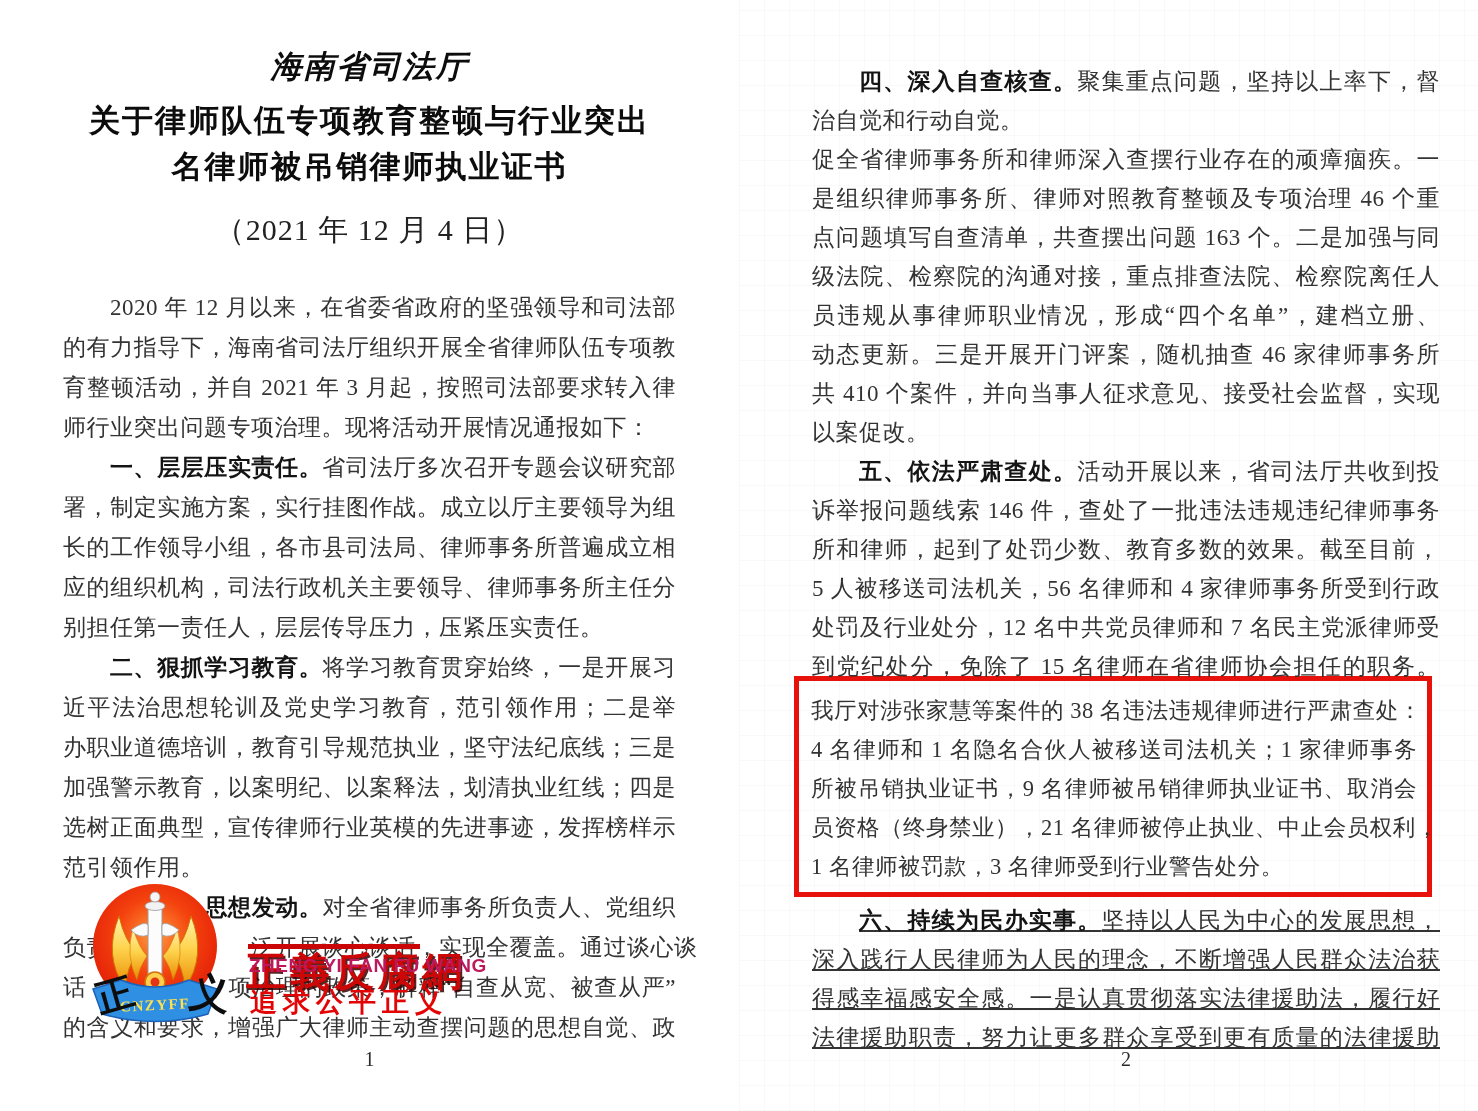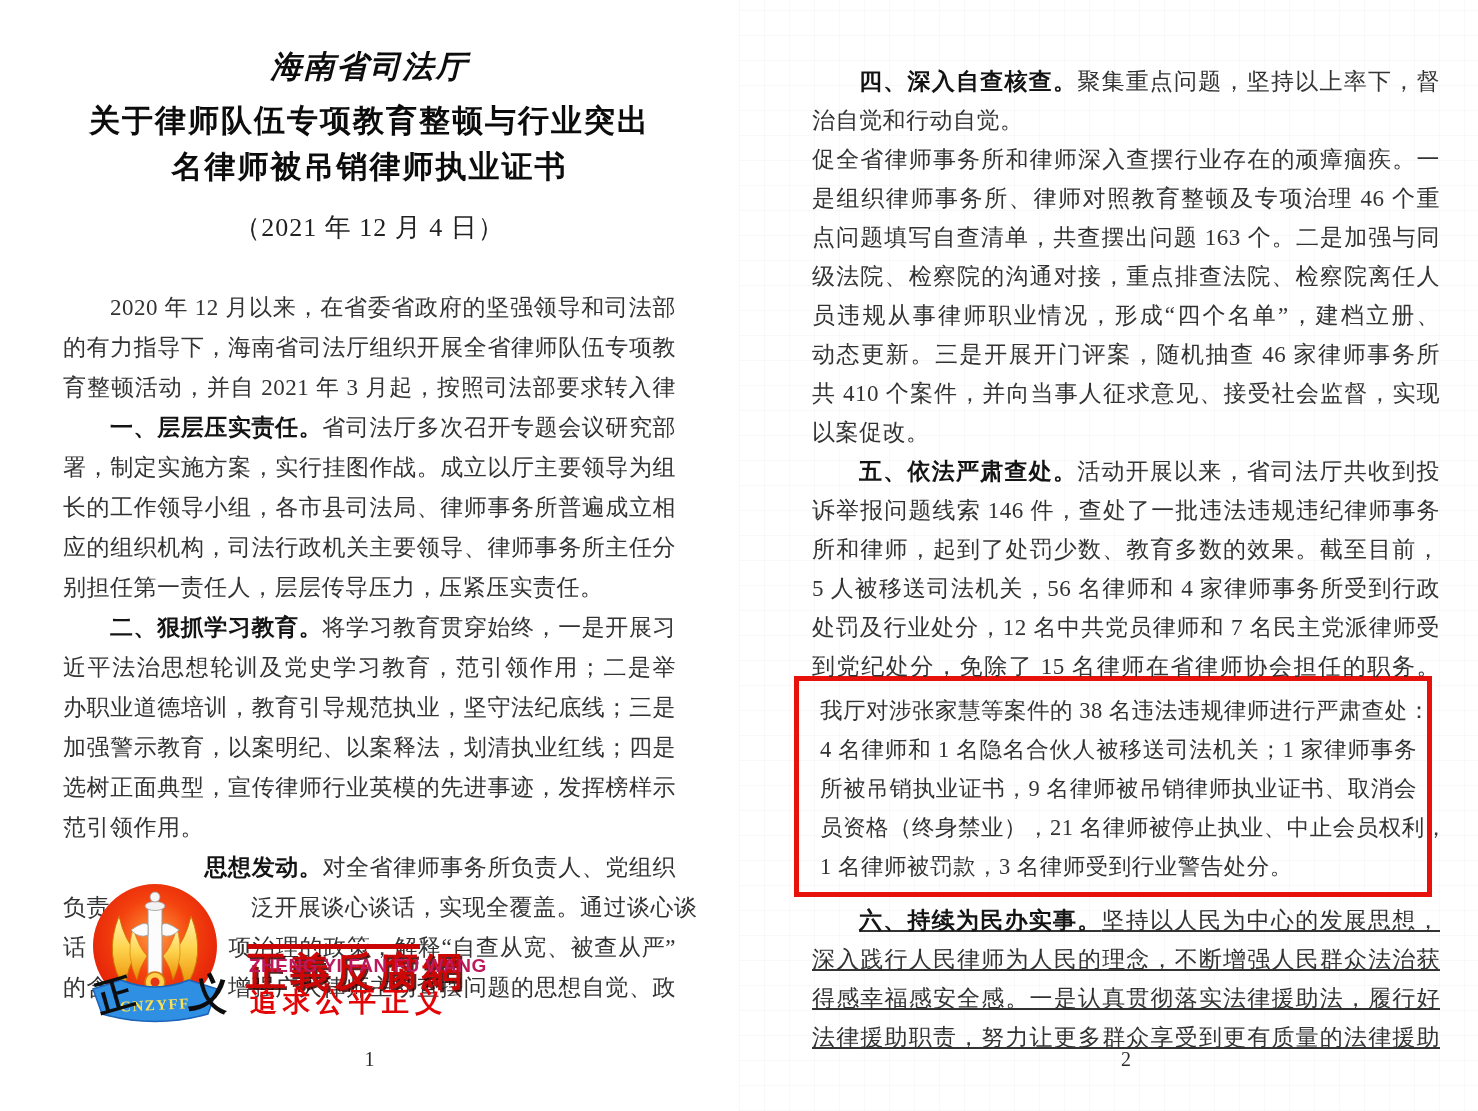--- a/index.html
+++ b/index.html
@@ -18,38 +18,38 @@
   }
   .title{
     position:absolute;left:63px;width:613px;text-align:center;
     font-size:31px;font-weight:700;color:#0c0c0c;letter-spacing:2px;line-height:46px;
   }
   #title1{top:44px;font-style:italic;}
   #title2{top:98px;}
   #title3{top:144px;}
   .dateline{
     position:absolute;left:63px;width:613px;top:210px;text-align:center;
-    font-size:26px;color:#222;letter-spacing:1px;
+    font-size:30px;color:#222;letter-spacing:1px;
   }
   .col{position:absolute;font-size:23px;color:#333;}
   #col-l{left:63px;top:288px;width:613px;}
   #col-r{left:73px;top:62px;width:628px;}
   .ln{
     height:40px;line-height:40px;letter-spacing:0.5px;
     text-align:justify;text-align-last:justify;text-justify:inter-character;
     white-space:nowrap;
   }
   #col-r .ln{height:39px;line-height:39px;}
   .ln.end{text-align-last:left;}
   .ln.ind{text-indent:47px;}
   .hd{font-weight:700;color:#141414;}
   .hibox{
     border:5px solid #e8120c;
     margin:-10px 8px 4px -18px;
-    padding:10px 10px 6px 21px;
+    padding:10px 10px 6px 12px;
     background:transparent;
   }
   .hibox .ln{height:38px;line-height:38px;font-size:22.5px;}
   .s6 .ln{height:41px;line-height:41px;text-decoration:underline;}
   .pagenum{
     position:absolute;top:1048px;text-align:center;
     font-size:20px;color:#2a2a2a;letter-spacing:0;
   }
   #pagenum1{left:63px;width:613px;}
   #pagenum2{left:73px;width:628px;}
@@ -90,20 +90,21 @@
 <div class="page" id="page-left">
   <div class="title" id="title1">海南省司法厅</div>
   <div class="title" id="title2">关于律师队伍专项教育整顿与行业突出</div>
   <div class="title" id="title3">名律师被吊销律师执业证书</div>
   <div class="dateline">（2021 年 12 月 4 日）</div>
 
   <div class="col" id="col-l">
     <div class="ln ind">2020 年 12 月以来，在省委省政府的坚强领导和司法部</div>
     <div class="ln">的有力指导下，海南省司法厅组织开展全省律师队伍专项教</div>
     <div class="ln">育整顿活动，并自 2021 年 3 月起，按照司法部要求转入律</div>
+    <div class="ln end">师行业突出问题专项治理。现将活动开展情况通报如下：</div>
     <div class="ln ind"><b class="hd">一、层层压实责任。</b><span>省司法厅多次召开专题会议研究部</span></div>
     <div class="ln">署，制定实施方案，实行挂图作战。成立以厅主要领导为组</div>
     <div class="ln">长的工作领导小组，各市县司法局、律师事务所普遍成立相</div>
     <div class="ln">应的组织机构，司法行政机关主要领导、律师事务所主任分</div>
     <div class="ln end">别担任第一责任人，层层传导压力，压紧压实责任。</div>
     <div class="ln ind"><b class="hd">二、狠抓学习教育。</b><span>将学习教育贯穿始终，一是开展习</span></div>
     <div class="ln">近平法治思想轮训及党史学习教育，范引领作用；二是举</div>
     <div class="ln">办职业道德培训，教育引导规范执业，坚守法纪底线；三是</div>
     <div class="ln">加强警示教育，以案明纪、以案释法，划清执业红线；四是</div>
     <div class="ln">选树正面典型，宣传律师行业英模的先进事迹，发挥榜样示</div>

